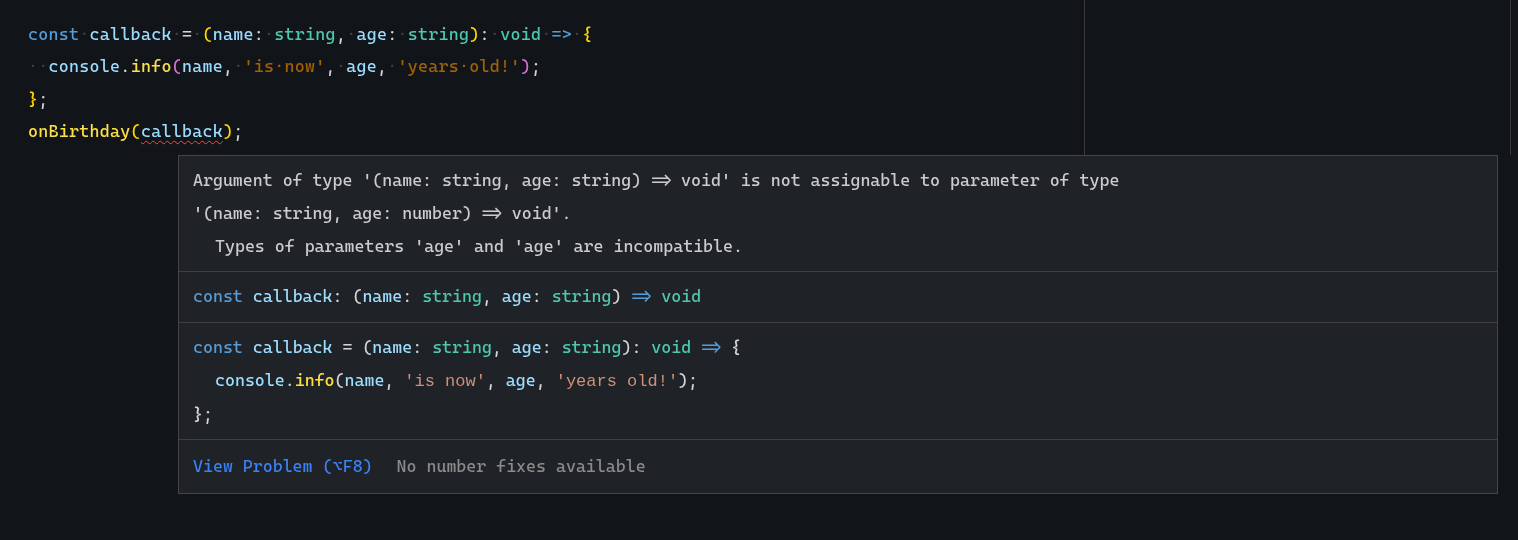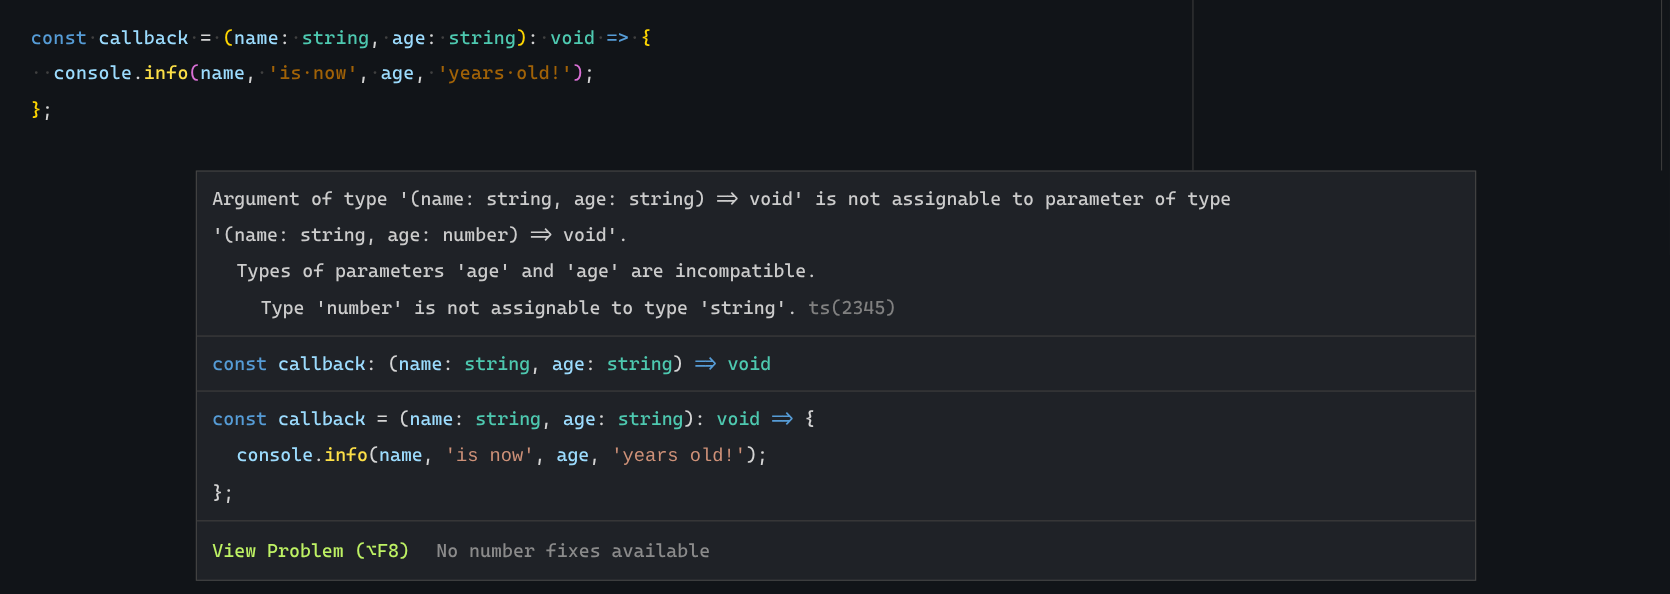--- a/index.html
+++ b/index.html
@@ -40,21 +40,21 @@
     top: 0;
     height: 155px;
     border-left: 1px solid #3a3a3a;
   }
   .guide1 { left: 1084px; }
   .guide2 { left: 1510px; }
   .hover {
     position: absolute;
     left: 178px;
     top: 155px;
-    width: 1164px;
+    width: 1320px;
     background: #1f2227;
     border: 1px solid #454545;
     font-size: 17px;
     color: #cccccc;
     line-height: 1.95;
   }
   .hover-section {
     padding: 8px 14px 8px 14px;
     border-bottom: 1px solid #403f3f;
   }
@@ -64,52 +64,51 @@
   .hov-keyword { color: #569cd6; }
   .hov-var { color: #9cdcfe; }
   .hov-type { color: #4ec9b0; }
   .hov-punct { color: #d4d4d4; }
   .hov-str { color: #ce9178; font-family: Liberation Mono, monospace; }
   .footer {
     display: flex;
     align-items: center;
     gap: 24px;
   }
-  .link { color: #bef264; cursor: pointer; }
+  .link { color: #3b82f6; cursor: pointer; }
   .dim { color: #8b8b8b; }
   .indent1 { padding-left: 22px; }
   .indent2 { padding-left: 44px; }
 </style>
 </head>
 <body>
 
 <div class="guides guide1"></div>
 <div class="guides guide2"></div>
 
 <div class="editor">
   <div>
     <span class="tok-const">const</span><span class="tok-ws">·</span><span class="tok-var">callback</span><span class="tok-ws">·</span><span class="tok-op">=</span><span class="tok-ws">·</span><span class="tok-brace-y">(</span><span class="tok-var">name</span><span class="tok-punct">:</span><span class="tok-ws">·</span><span class="tok-type">string</span><span class="tok-punct">,</span><span class="tok-ws">·</span><span class="tok-var">age</span><span class="tok-punct">:</span><span class="tok-ws">·</span><span class="tok-type">string</span><span class="tok-brace-y">)</span><span class="tok-punct">:</span><span class="tok-ws">·</span><span class="tok-type">void</span><span class="tok-ws">·</span><span class="tok-const">=&gt;</span><span class="tok-ws">·</span><span class="tok-brace-y">{</span>
   </div>
   <div>
     <span class="tok-ws">··</span><span class="tok-var">console</span><span class="tok-punct">.</span><span class="tok-func">info</span><span class="tok-brace-p">(</span><span class="tok-var">name</span><span class="tok-punct">,</span><span class="tok-ws">·</span><span class="tok-str">'is·now'</span><span class="tok-punct">,</span><span class="tok-ws">·</span><span class="tok-var">age</span><span class="tok-punct">,</span><span class="tok-ws">·</span><span class="tok-str">'years·old!'</span><span class="tok-brace-p">)</span><span class="tok-punct">;</span>
   </div>
   <div>
     <span class="tok-brace-y">}</span><span class="tok-punct">;</span>
   </div>
+  <div>
+    <span class="tok-func">onBirthday</span><span class="tok-brace-y">(</span><span class="squiggle">callback</span><span class="tok-brace-y">)</span><span class="tok-punct">;</span>
+  </div>
 </div>
 
 <div class="hover">
   <div class="hover-section">
     <div class="err-msg">Argument of type '(name: string, age: string) =&gt; void' is not assignable to parameter of type</div>
     <div class="err-msg">'(name: string, age: number) =&gt; void'.</div>
     <div class="err-msg indent1">Types of parameters 'age' and 'age' are incompatible.</div>
-    <div class="indent2">
-      <span class="err-msg">Type 'number' is not assignable to type 'string'.</span>
-      <span class="err-code">ts(2345)</span>
-    </div>
   </div>
   <div class="hover-section">
     <span class="hov-keyword">const</span> <span class="hov-var">callback</span><span class="hov-punct">:</span> <span class="hov-punct">(</span><span class="hov-var">name</span><span class="hov-punct">:</span> <span class="hov-type">string</span><span class="hov-punct">,</span> <span class="hov-var">age</span><span class="hov-punct">:</span> <span class="hov-type">string</span><span class="hov-punct">)</span> <span class="hov-keyword">=&gt;</span> <span class="hov-type">void</span>
   </div>
   <div class="hover-section">
     <div>
       <span class="hov-keyword">const</span> <span class="hov-var">callback</span> <span class="hov-punct">=</span> <span class="hov-punct">(</span><span class="hov-var">name</span><span class="hov-punct">:</span> <span class="hov-type">string</span><span class="hov-punct">,</span> <span class="hov-var">age</span><span class="hov-punct">:</span> <span class="hov-type">string</span><span class="hov-punct">)</span><span class="hov-punct">:</span> <span class="hov-type">void</span> <span class="hov-keyword">=&gt;</span> <span class="hov-punct">{</span>
     </div>
     <div class="indent1">
       <span class="hov-var">console</span><span class="hov-punct">.</span><span class="tok-func">info</span><span class="hov-punct">(</span><span class="hov-var">name</span><span class="hov-punct">,</span> <span class="hov-str">'is now'</span><span class="hov-punct">,</span> <span class="hov-var">age</span><span class="hov-punct">,</span> <span class="hov-str">'years old!'</span><span class="hov-punct">)</span><span class="hov-punct">;</span>

